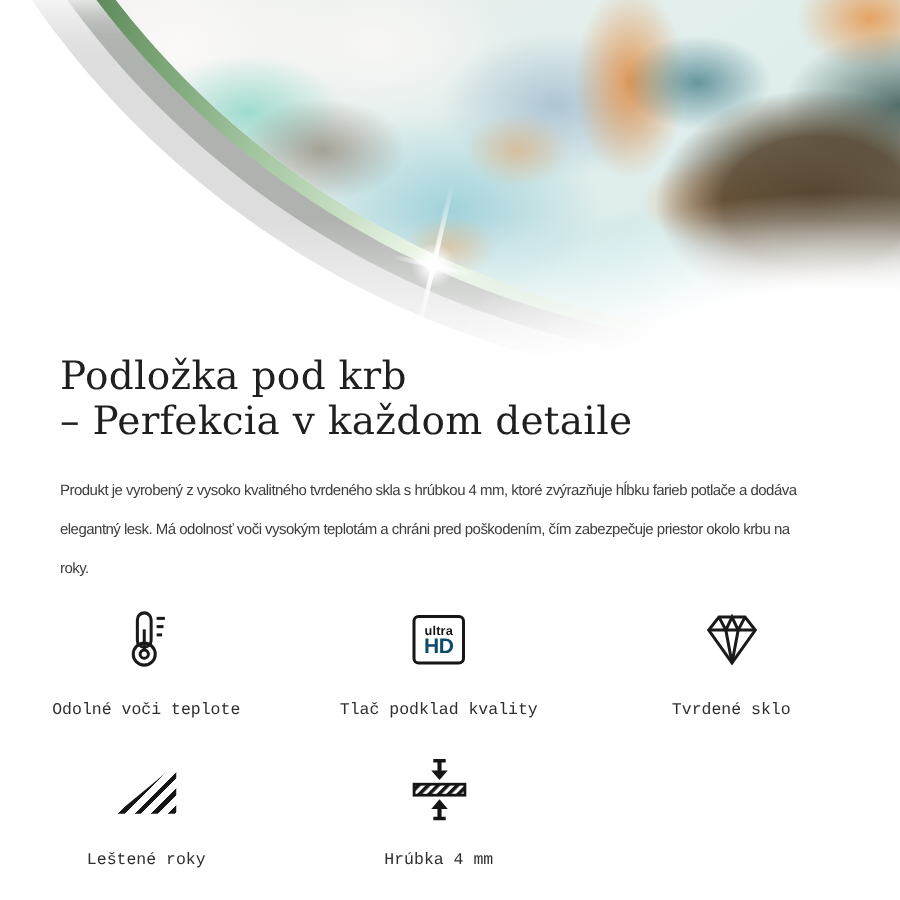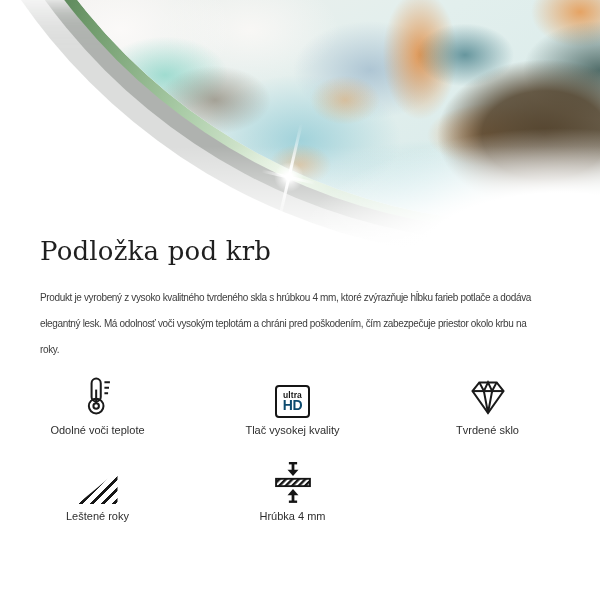--- a/index.html
+++ b/index.html
@@ -57,22 +57,22 @@
   
   .content{position:absolute;left:0;top:0;width:585px;padding-top:236px;}
   h1{margin:0 40px;font-family:"DejaVu Serif","Liberation Serif",serif;
      font-weight:400;font-size:26px;line-height:30px;color:#1f1f1f;letter-spacing:.2px;}
   .desc{margin:19px 40px 0 40px;max-width:552px;
      font-size:10px;line-height:26px;letter-spacing:-0.35px;color:#3d3d3d;}
 
   
   .features{margin-top:11px;display:grid;grid-template-columns:1fr 1fr 1fr;row-gap:23px;}
   .feature{display:flex;flex-direction:column;align-items:center;}
-  .icon-box{height:44px;display:flex;align-items:flex-end;justify-content:center;}
-  .feature .label{margin-top:5px;font-size:11px;line-height:14px;color:#2e2e2e;}
+  .icon-box{height:44px;display:flex;align-items:center;justify-content:center;}
+  .feature .label{margin-top:19px;font-size:11px;line-height:14px;color:#2e2e2e;font-family:Liberation Mono, monospace;}
   .icon-svg{stroke:#1a1a1a;fill:none;stroke-width:2.2;}
 
   .uhd{width:31px;height:29px;border:2.3px solid #151515;border-radius:4px;
        display:flex;flex-direction:column;align-items:center;justify-content:center;background:#fff;}
   .uhd .t{font-size:8.5px;font-weight:700;line-height:8px;color:#151515;letter-spacing:.1px;}
   .uhd .b{font-size:14px;font-weight:800;line-height:13px;color:#0c4a6e;letter-spacing:-.3px;}
 
   .stripes{width:40px;height:33px;
     background:repeating-linear-gradient(135deg,#161616 0 3.2px,rgba(0,0,0,0) 3.2px 7.8px);
     clip-path:polygon(0 100%, 100% 0, 100% 100%);}
@@ -89,20 +89,21 @@
   <div class="sparkle">
     <i class="ray r1"></i>
       <i class="ray r2"></i>
       <i class="dot"></i>
   </div>
 </div>
 
 <div class="content">
   <h1>
     <span style="display:block">Podložka pod krb</span>
+    <span style="display:block">– Perfekcia v každom detaile</span>
   </h1>
 
   <p class="desc">Produkt je vyrobený z vysoko kvalitného tvrdeného skla s hrúbkou 4 mm, ktoré zvýrazňuje hĺbku farieb potlače a dodáva elegantný lesk. Má odolnosť voči vysokým teplotám a chráni pred poškodením, čím zabezpečuje priestor okolo krbu na roky.</p>
 
   <div class="features">
 
     <div class="feature">
       <div class="icon-box">
         <svg class="icon-svg" width="44" height="44" viewBox="0 0 48 48">
           <rect x="17" y="5" width="10" height="25" rx="5"></rect>
@@ -117,21 +118,21 @@
       <div class="label">Odolné voči teplote</div>
     </div>
 
     <div class="feature">
       <div class="icon-box">
         <div class="uhd">
           <span class="t">ultra</span>
           <span class="b">HD</span>
         </div>
       </div>
-      <div class="label">Tlač vysokej kvality</div>
+      <div class="label">Tlač podklad kvality</div>
     </div>
 
 
     <div class="feature">
       <div class="icon-box">
         <svg class="icon-svg" width="44" height="42" viewBox="0 0 48 46">
           <path d="M14.5 7 H33.5 L41 16.5 L24 40.5 L7 16.5 Z" stroke-linejoin="miter"></path>
           <line x1="7" y1="16.5" x2="41" y2="16.5"></line>
           <path d="M14.5 7 L19.5 16.5 L24 7 L28.5 16.5 L33.5 7"></path>
           <path d="M19.5 16.5 L24 40.5 L28.5 16.5"></path>

